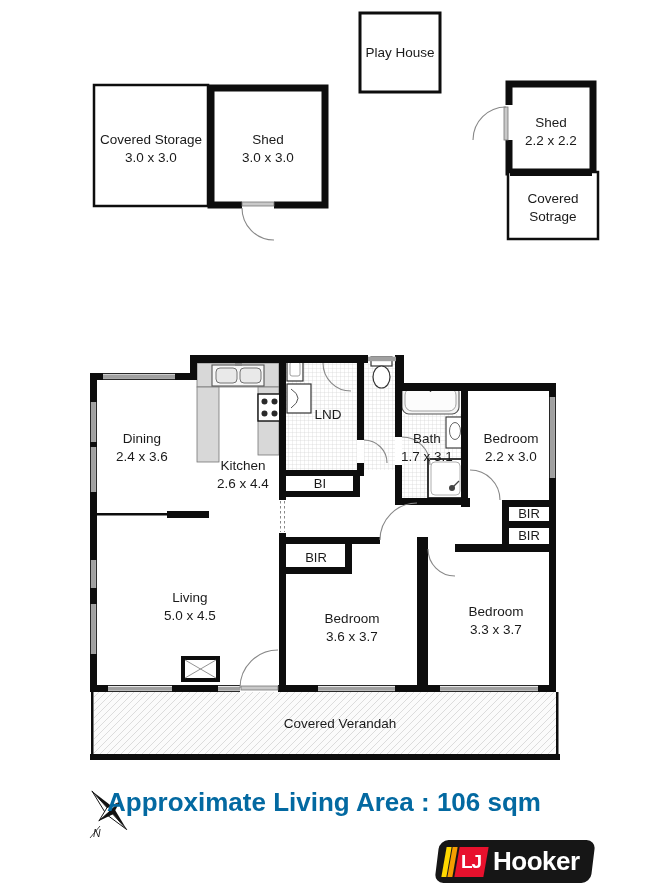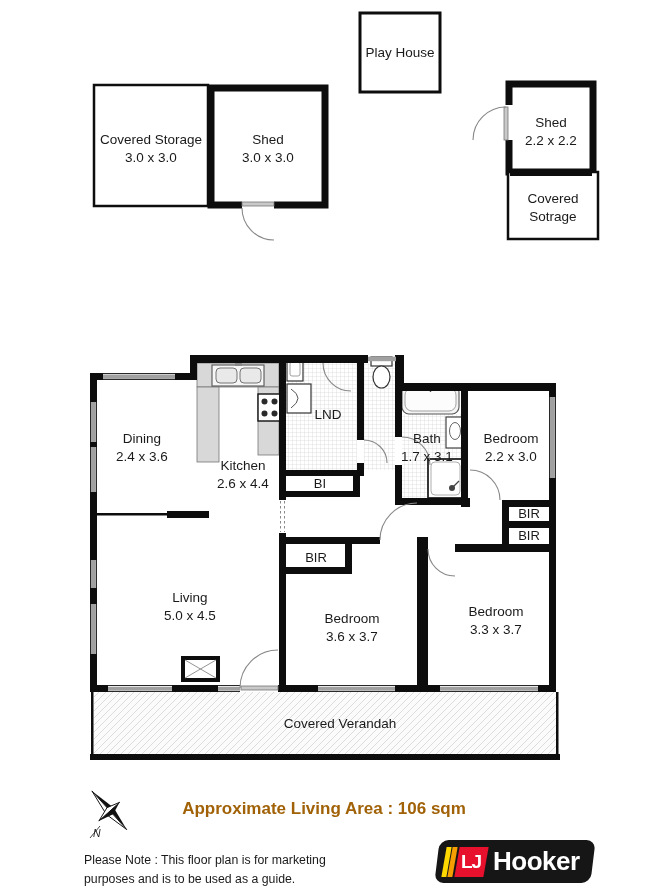--- a/index.html
+++ b/index.html
@@ -3,21 +3,21 @@
 <meta charset="utf-8">
 <style>
   html,body{margin:0;padding:0;background:#fff;}
   #page{position:relative;width:620px;height:896px;background:#ffffff;overflow:hidden;
         font-family:"Liberation Sans","DejaVu Sans",sans-serif;color:#111;}
   #plan{position:absolute;left:0;top:0;}
   svg text{font-family:"Liberation Sans","DejaVu Sans",sans-serif;fill:#1a1a1a;}
   .room-label{font-size:13.5px;}
   .closet-label{font-size:13px;}
   #area-title{position:absolute;left:0;top:787px;width:648px;text-align:center;
-              font-size:17px;font-weight:bold;color:#a16207;margin-top:12px;}
+              font-size:26px;font-weight:bold;color:#0369a1;}
   #note{position:absolute;left:84px;top:851px;font-size:12.3px;line-height:18.5px;color:#1a1a1a;}
   #logo{position:absolute;left:437px;top:840px;width:156px;height:43px;background:#161616;
         border-radius:9px;transform:skewX(-7deg);display:flex;align-items:center;}
   #logo-inner{transform:skewX(7deg);display:flex;align-items:center;padding-left:7px;}
   .stripe{width:5px;height:30px;margin-right:1px;transform:skewX(-10deg);}
   .stripe.yellow{background:#ffd800;}
   .stripe.orange{background:#f59e00;}
   #lj-box{width:29px;height:30px;background:#e8112d;margin-left:1px;display:flex;align-items:center;
           justify-content:center;transform:skewX(-10deg);}
   #lj-box span{transform:skewX(10deg);color:#fff;font-weight:bold;font-size:19px;letter-spacing:-1px;}
@@ -296,24 +296,20 @@
       <path d="M-15,0 L0,-4.5 L13,0 Z" fill="#fff" stroke="#111" stroke-width="0.9"></path>
       <path d="M-15,0 L0,4.5 L13,0 Z" fill="#111"></path>
     </g>
     <line x1="100" y1="826" x2="90" y2="838" stroke="#333" stroke-width="0.9"></line>
     <text x="93" y="837" font-size="10.5" font-style="italic">N</text>
   </g>
 </svg>
 
 <div id="area-title">Approximate Living Area : 106 sqm</div>
 
-<div id="note">
-  <div>Please Note : This floor plan is for marketing</div>
-  <div>purposes and is to be used as a guide.</div>
-</div>
 
 <div id="logo">
   <div id="logo-inner">
     <div class="stripe yellow"></div>
     <div class="stripe orange"></div>
     <div id="lj-box">
           <span>LJ</span>
         </div>
     <span id="hooker">Hooker</span>
   </div>

